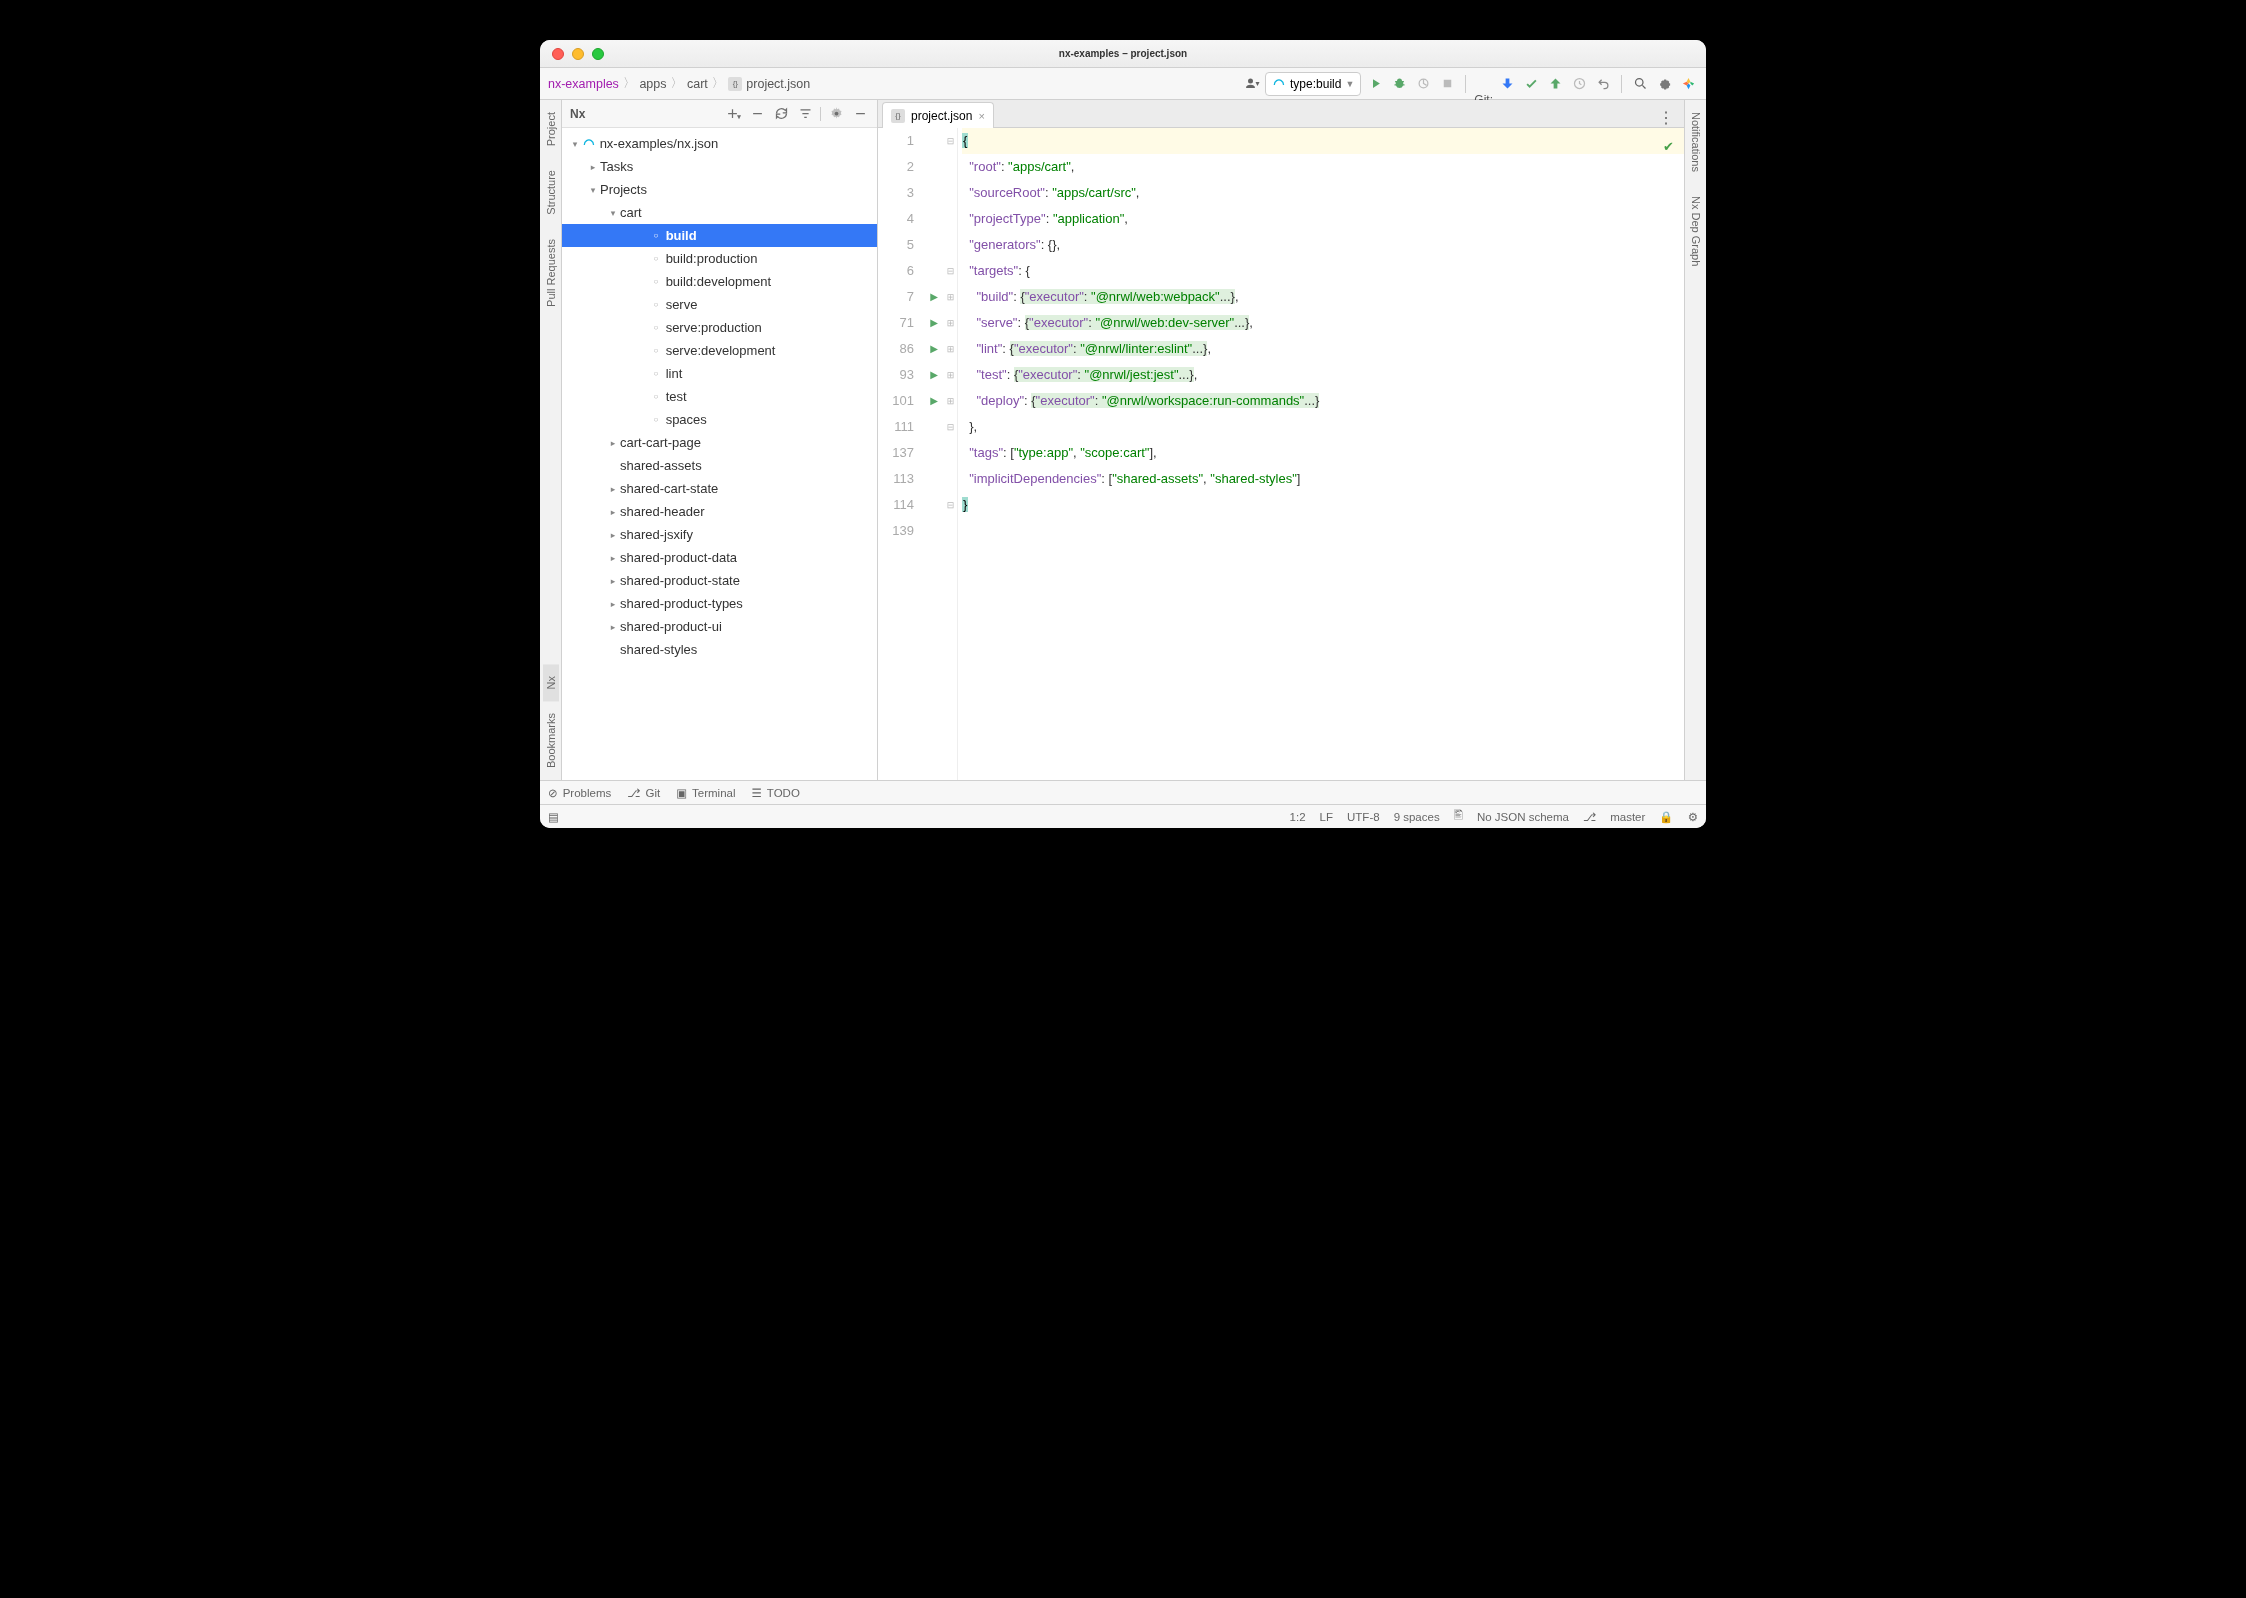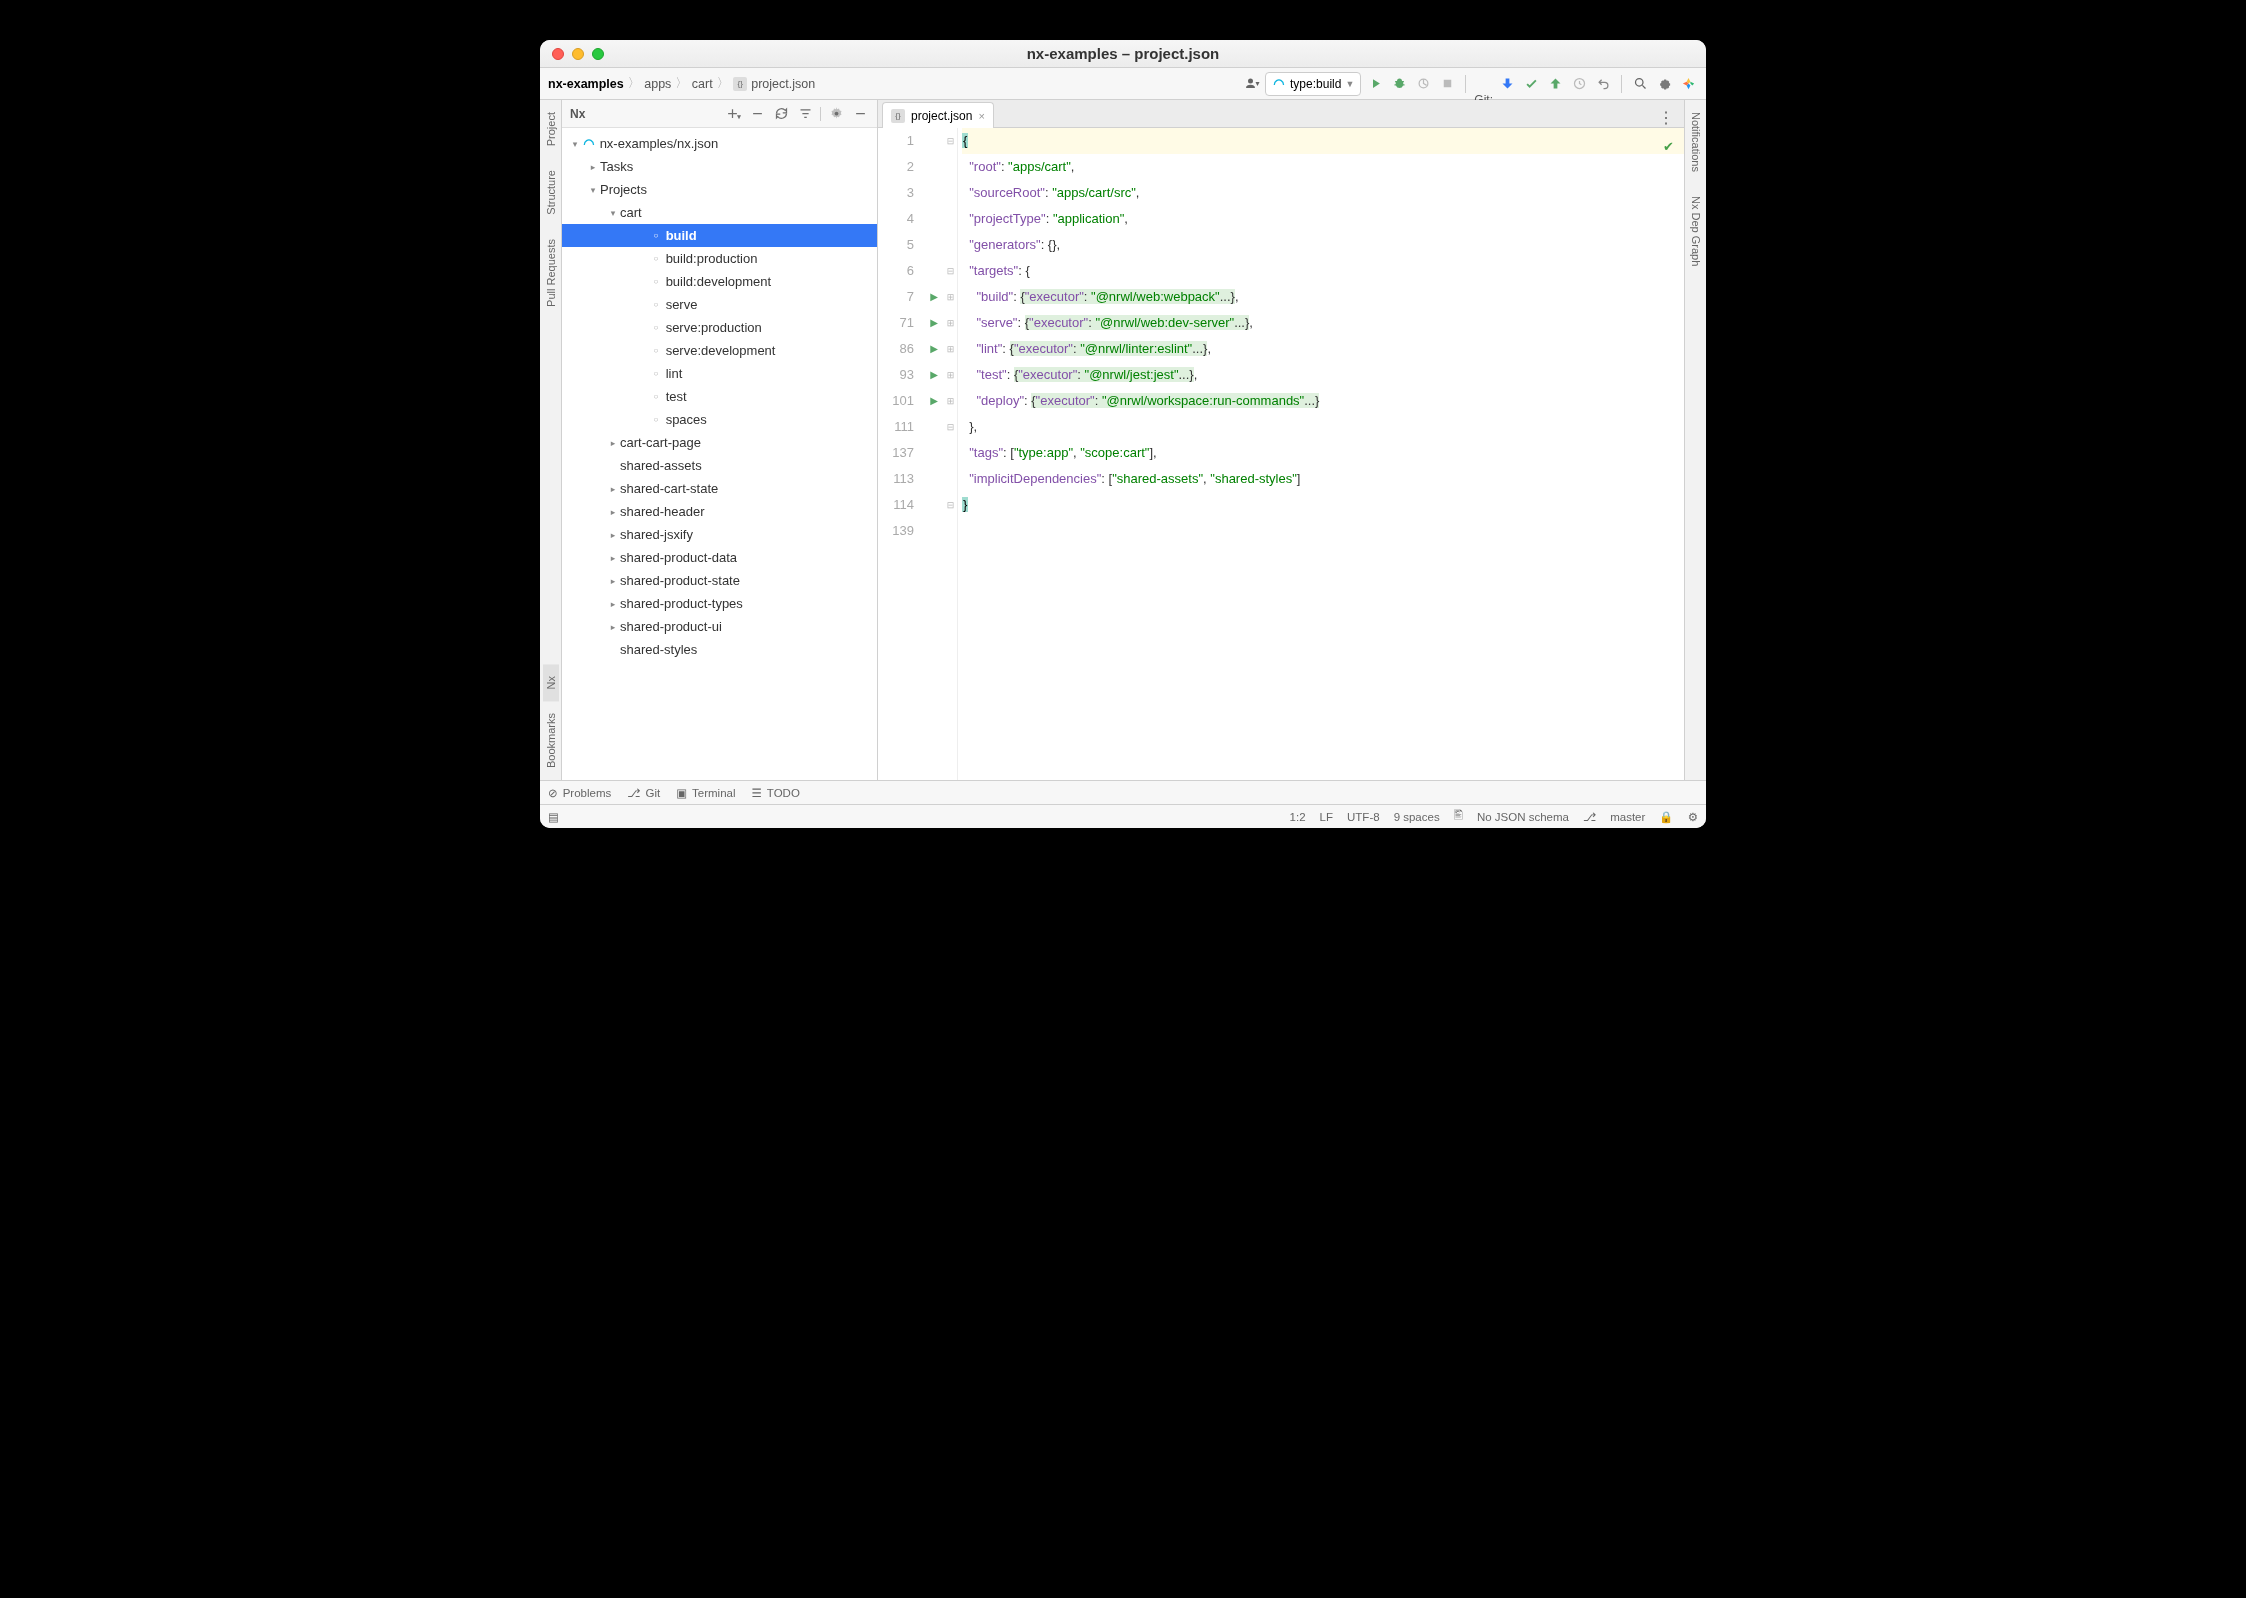--- a/index.html
+++ b/index.html
@@ -4,25 +4,25 @@
 <style>
 * { margin: 0; padding: 0; box-sizing: border-box; font-family: -apple-system, BlinkMacSystemFont, "Segoe UI", sans-serif; }
 body { background: #000; display: flex; justify-content: center; align-items: flex-start; padding: 40px 0; }
 .window { width: 1166px; background: #fff; border-radius: 10px; box-shadow: 0 10px 40px rgba(0,0,0,0.5); overflow: hidden; }
 .titlebar { height: 28px; background: linear-gradient(#f6f6f6,#ececec); display: flex; align-items: center; padding: 0 12px; border-bottom: 1px solid #d0d0d0; position: relative; }
 .traffic { display: flex; gap: 8px; }
 .traffic span { width: 12px; height: 12px; border-radius: 50%; }
 .tl-red { background: #ff5f57; border: 0.5px solid #e0443e; }
 .tl-yellow { background: #febc2e; border: 0.5px solid #d89d23; }
 .tl-green { background: #28c840; border: 0.5px solid #1da52e; }
-.title { position: absolute; left: 0; right: 0; text-align: center; font-size: 15px; font-weight: 600; color: #333; }
+.title { position: absolute; left: 0; right: 0; text-align: center; font-size: 10px; font-weight: 600; color: #333; }
 .navbar { height: 32px; display: flex; align-items: center; padding: 0 8px; border-bottom: 1px solid #d0d0d0; background: #f7f7f7; gap: 4px; }
 .breadcrumbs { display: flex; align-items: center; font-size: 12.5px; color: #555; gap: 4px; }
 .breadcrumbs .sep { font-family: monospace; color: #aaa; }
-.breadcrumbs .crumb.bold { font-weight: 700; color: #000000; }
+.breadcrumbs .crumb.bold { font-weight: 400; color: #a21caf; }
 .spacer { flex: 1; }
 .run-config { display: flex; align-items: center; height: 24px; border: 1px solid #ccc; border-radius: 4px; padding: 0 6px; font-size: 12px; gap: 4px; background: #fff; }
 .nav-icon { width: 20px; height: 20px; display: flex; align-items: center; justify-content: center; color: #646464; }
 .nav-icon svg, .tb-icon svg { width: 15px; height: 15px; }
 .main { display: flex; height: 680px; }
 .left-rail { width: 22px; background: #f2f2f2; border-right: 1px solid #d0d0d0; display: flex; flex-direction: column; align-items: center; }
 .rail-tab { writing-mode: vertical-rl; transform: rotate(180deg); font-size: 11px; color: #666; padding: 12px 2px; display: flex; align-items: center; gap: 6px; cursor: pointer; }
 .rail-tab.active { background: #e0e0e0; }
 .rail-spacer { flex: 1; }
 .right-rail { width: 22px; background: #f2f2f2; border-left: 1px solid #d0d0d0; display: flex; flex-direction: column; align-items: center; }

